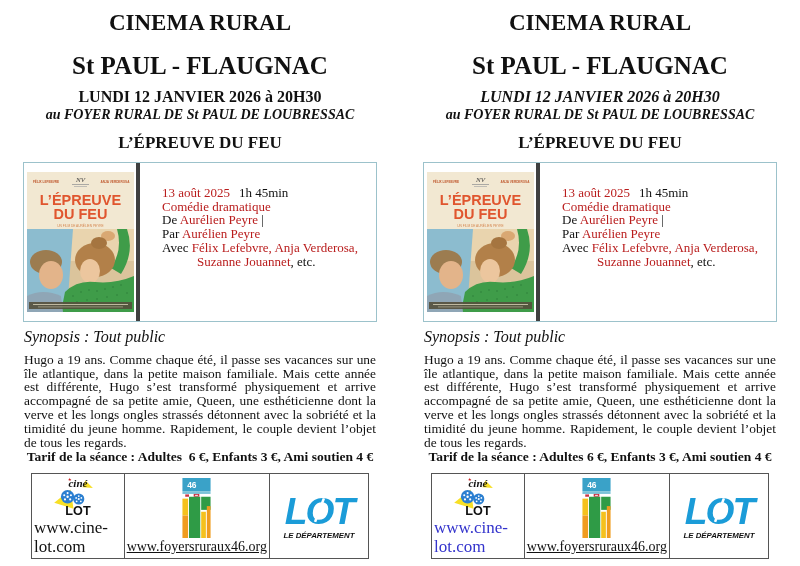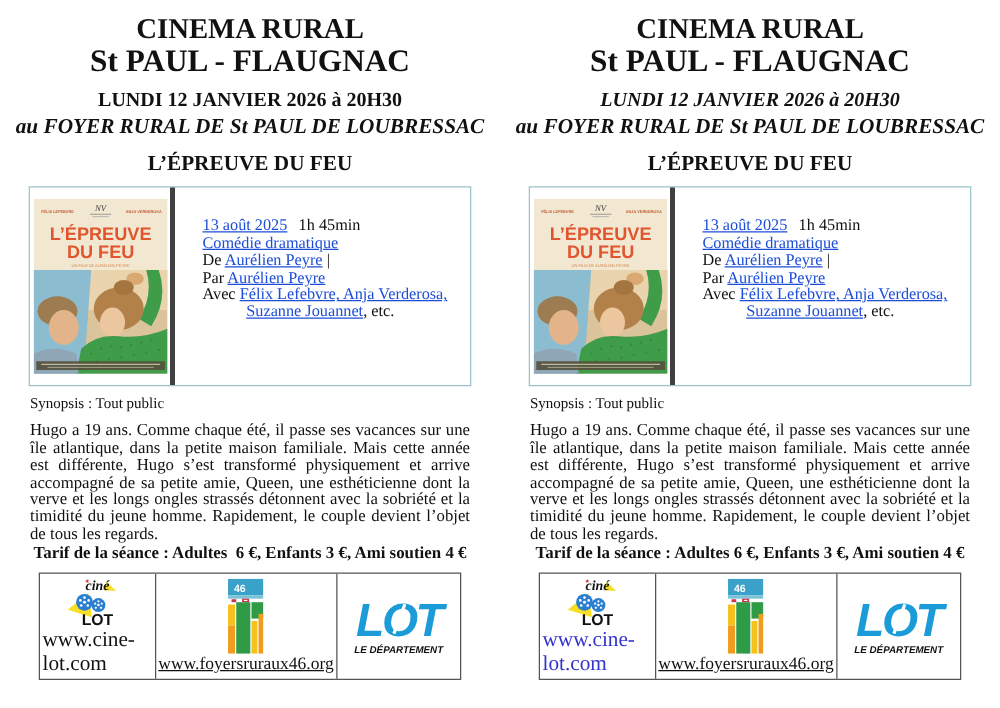--- a/index.html
+++ b/index.html
@@ -4,36 +4,36 @@
 <style>
   html,body{margin:0;padding:0;}
   body{
     width:800px;height:566px;background:#ffffff;overflow:hidden;
     font-family:"Liberation Serif", serif;color:#111;
   }
   .page{display:flex;width:800px;height:414px;border-radius:18px;}
   .flyer{width:400px;box-sizing:border-box;padding-top:10px;}
 
   .h1{text-align:center;font-weight:bold;font-size:23px;line-height:1.15;}
-  .h2{text-align:center;font-weight:bold;font-size:25px;line-height:1.12;}
+  .h2{text-align:center;font-weight:bold;font-size:25px;line-height:1.12;margin-top:16px;}
   .datetime{text-align:center;font-weight:bold;font-size:16px;margin-top:8px;line-height:1.1;}
   .flyer--right .datetime{font-style:italic;}
-  .venue{text-align:center;font-weight:bold;font-style:italic;font-size:17px;margin-top:1px;line-height:1.15;}
+  .venue{text-align:center;font-weight:bold;font-style:italic;font-size:14px;margin-top:1px;line-height:1.15;}
   .film-title{text-align:center;font-weight:bold;font-size:17px;margin-top:11px;line-height:1.1;}
 
   .info-box{margin:9px 23px 0 23px;height:160px;border:1px solid #9cc2cb;display:flex;box-sizing:border-box;background:#fff;}
   .poster-cell{width:116px;border-right:4px solid #404040;display:flex;align-items:center;justify-content:center;box-sizing:border-box;}
   .poster-svg{width:107px;height:140px;display:block;}
   .details{flex:1;padding:23px 0 0 22px;font-size:13px;line-height:13.8px;}
   .details div{white-space:nowrap;}
-  .blue{color:#1d4ed8;text-decoration:underline;}
+  .blue{color:#b91c1c;}
   .details .indent{padding-left:35px;}
   .gap{margin-left:9px;}
 
-  .synopsis-label{margin:6px 24px 0;font-size:12px;}
+  .synopsis-label{margin:6px 24px 0;font-size:16px;font-style:italic;}
   .synopsis{margin:7px 24px 0;font-size:13.4px;line-height:13.8px;text-align:justify;}
 
   .tariff{text-align:center;font-weight:bold;font-size:13.5px;white-space:pre-wrap;}
 
   .logo-table{width:338px;height:86px;margin:8px auto 0;border:1px solid #555;display:flex;box-sizing:border-box;background:#fff;}
   .logo-cell{flex:1;border-right:1px solid #555;display:flex;flex-direction:column;align-items:center;justify-content:center;box-sizing:border-box;padding:2px;}
   .logo-cell:last-child{border-right:none;}
   .logo-url{font-size:17px;line-height:1.1;margin-top:1px;}
   .logo-url--small{font-size:14px;text-decoration:underline;}
   .flyer--right .cine-url{color:#3333cc;}

